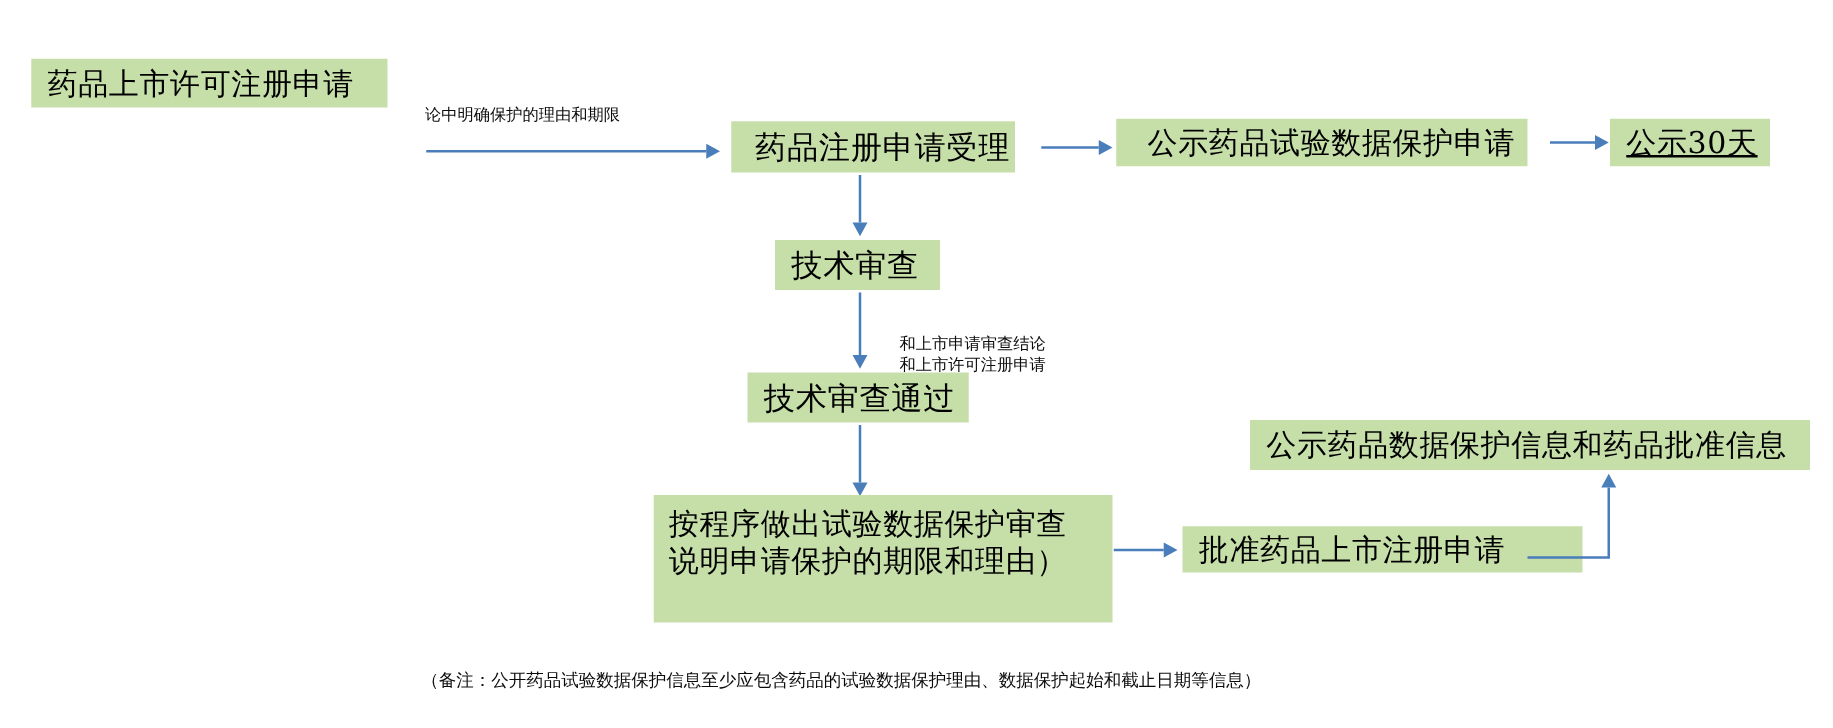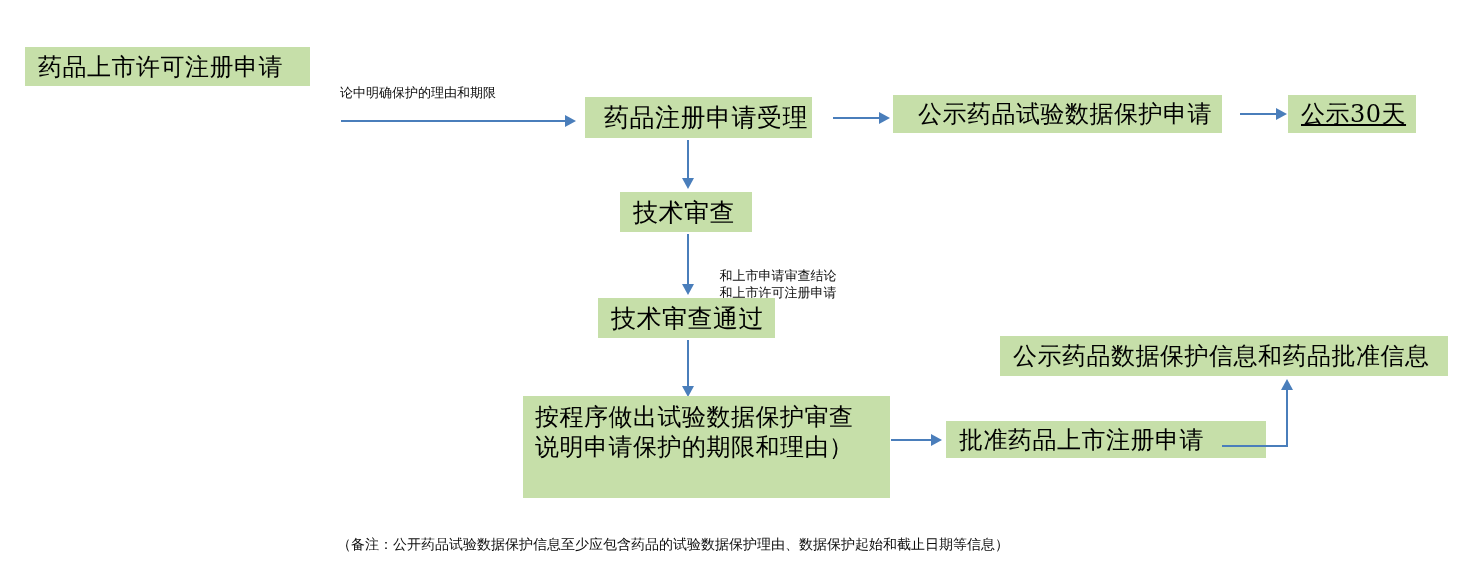--- a/index.html
+++ b/index.html
@@ -21,21 +21,20 @@
     display:flex;
     align-items:center;
     justify-content:flex-start;
     box-sizing:border-box;
     white-space:pre;
     letter-spacing:0.5px;
   }
   .node.multi{
     display:block;
     white-space:normal;
-    font-family:Liberation Mono, monospace;
   }
   .node .ln{display:block;}
 
   
   .hline{position:absolute;background:#4a7ebb;height:2px;}
   .vline{position:absolute;background:#4a7ebb;width:2px;}
 
   .arrow-r{
     position:absolute;
     width:0;height:0;

